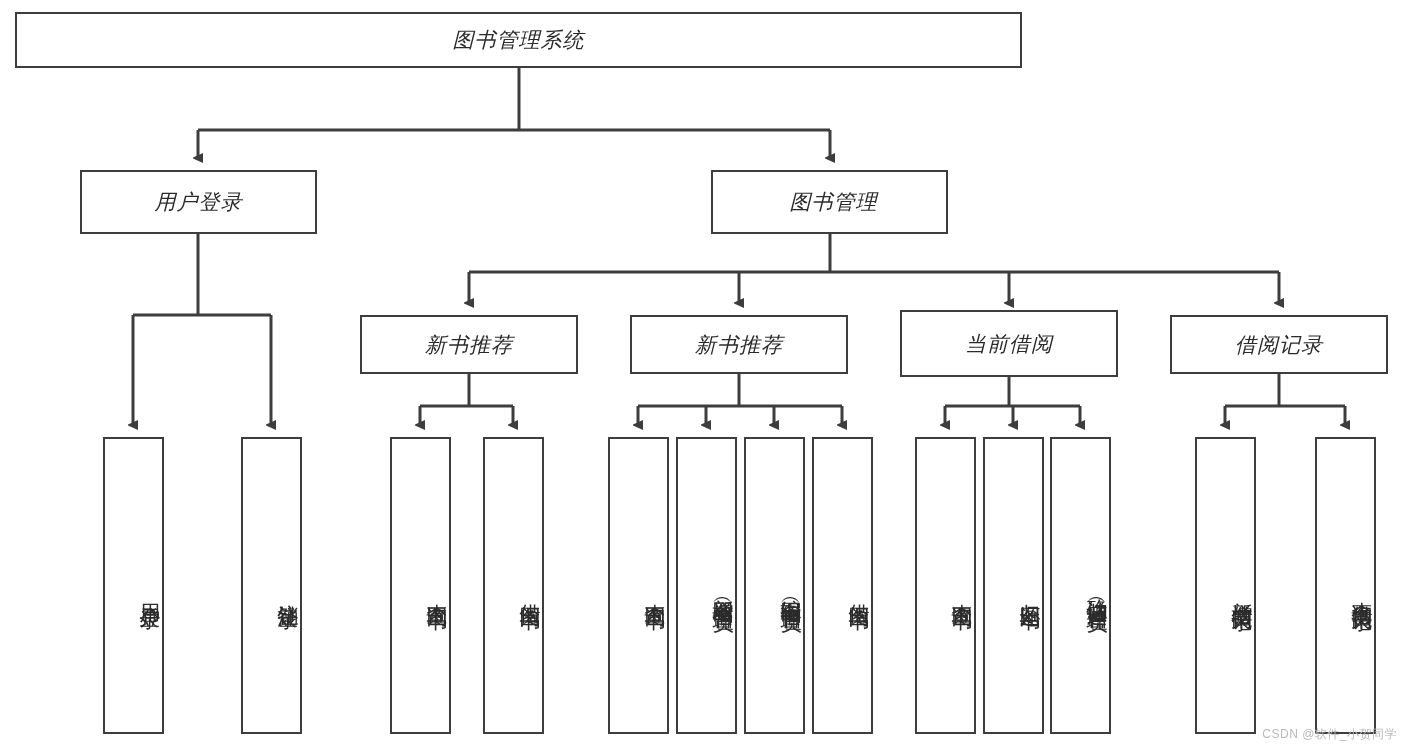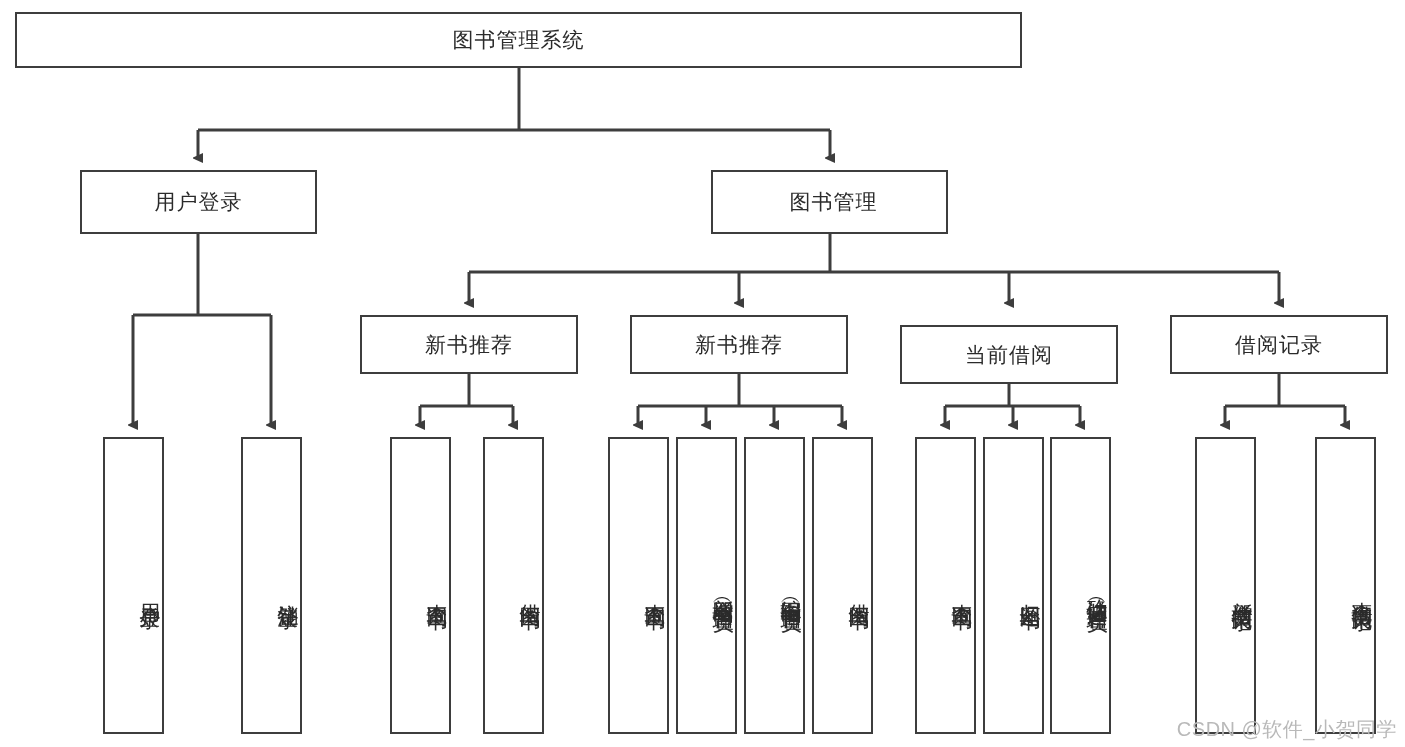--- a/index.html
+++ b/index.html
@@ -32,41 +32,42 @@
     border: 2px solid #3d3d3d;
     display: flex;
     align-items: center;
     justify-content: center;
     color: #2b2b2b;
     text-align: center;
   }
   .node.horiz {
     font-size: 21px;
     letter-spacing: 1px;
+    font-style: italic;
   }
   .node.vert {
     writing-mode: vertical-rl;
     text-orientation: upright;
     font-size: 21px;
     line-height: 1.12;
     letter-spacing: 2px;
     padding-top: 10px;
     align-items: flex-start;
     justify-content: center;
   }
   .node.vert .vtext {
     writing-mode: vertical-rl;
     text-orientation: upright;
     white-space: nowrap;
   }
   #watermark {
     position: absolute;
     right: 8px;
     bottom: 4px;
-    font-size: 20px;
+    font-size: 12px;
     color: #b9b9b9;
     letter-spacing: 0.5px;
     white-space: nowrap;
   }
 </style>
 </head>
 <body>
 
 <div id="canvas">
 
@@ -126,21 +127,21 @@
   <div class="node horiz" style="left:15px; top:12px; width:1007px; height:56px;">图书管理系统</div>
 
   <div class="node horiz" style="left:80px; top:170px; width:237px; height:64px;">用户登录</div>
 
   <div class="node horiz" style="left:711px; top:170px; width:237px; height:64px;padding-left:8px;">图书管理</div>
 
   <div class="node horiz" style="left:360px; top:315px; width:218px; height:59px;">新书推荐</div>
 
   <div class="node horiz" style="left:630px; top:315px; width:218px; height:59px;">新书推荐</div>
 
-  <div class="node horiz" style="left:900px; top:325px; width:218px; height:59px;">当前借阅</div>
+  <div class="node horiz" style="left:900px; top:310px; width:218px; height:67px;">当前借阅</div>
 
   <div class="node horiz" style="left:1170px; top:315px; width:218px; height:59px;">借阅记录</div>
 
   <div class="node vert" style="left:103px; top:437px; width:61px; height:297px;">
     <span class="vtext">用户登录</span>
   </div>
   <div class="node vert" style="left:241px; top:437px; width:61px; height:297px;">
     <span class="vtext">注销登录</span>
   </div>
 

